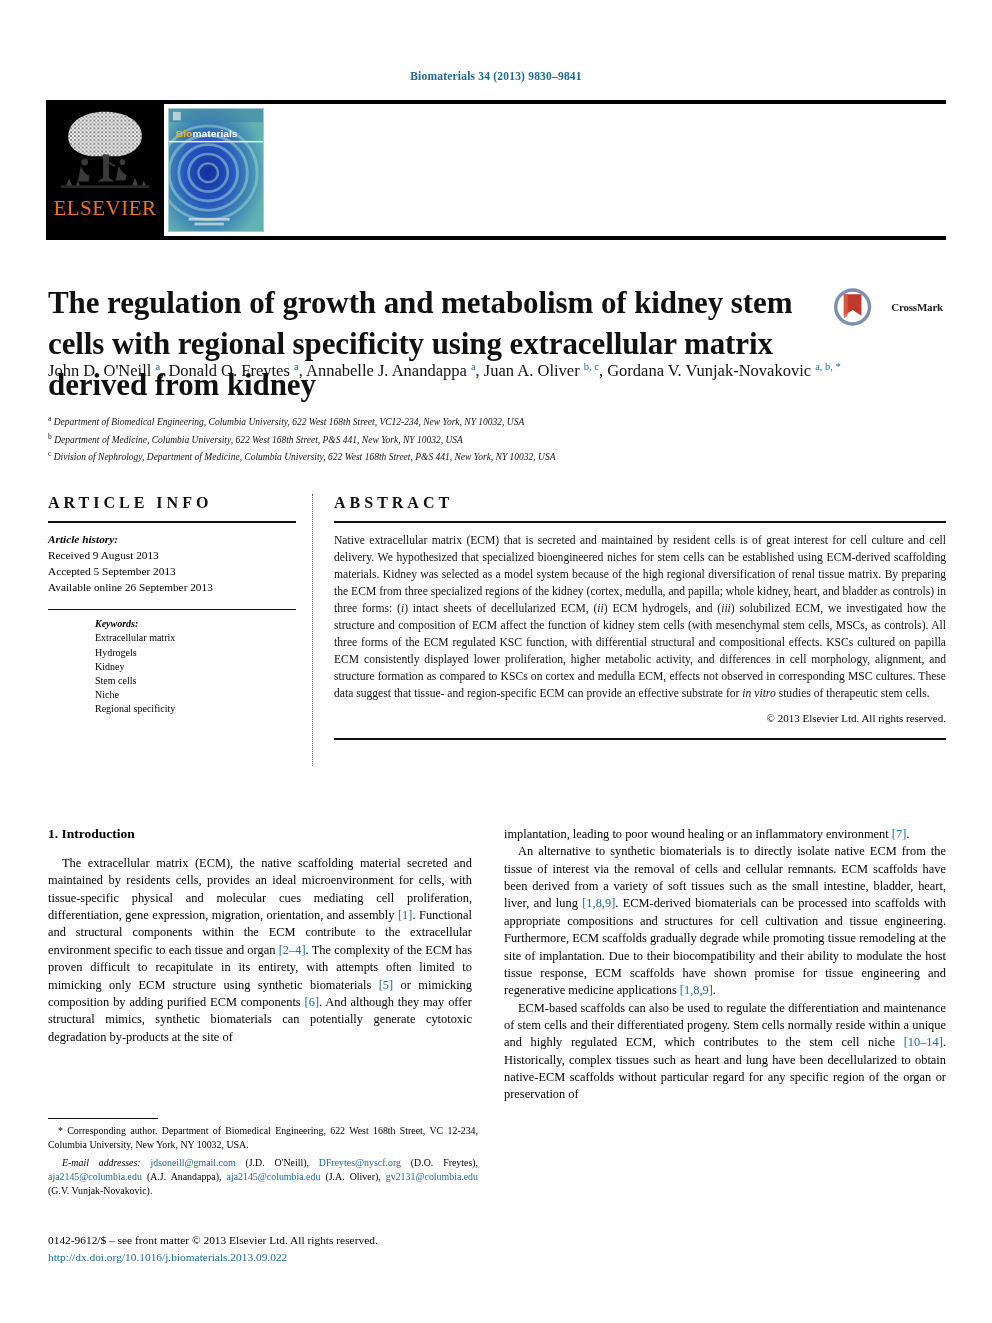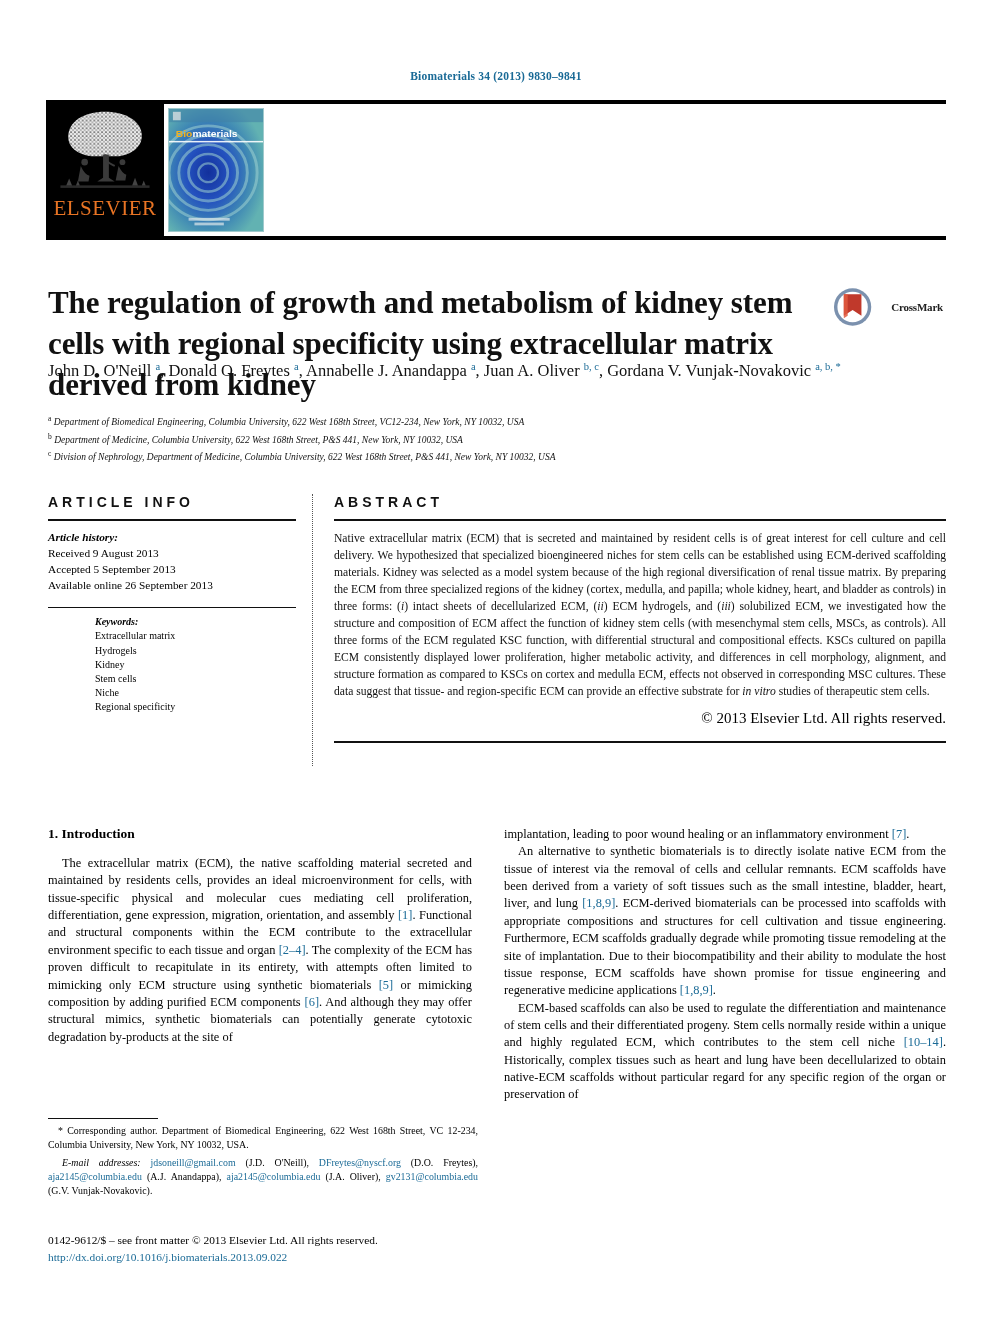--- a/index.html
+++ b/index.html
@@ -102,39 +102,39 @@
   .authors sup { font-size: 10.5px; color: #1a6a96; vertical-align: super; }
 
   .affils {
     position: absolute; left: 48px; top: 413px; width: 850px;
     font-size: 9.5px; line-height: 1.62; font-style: italic; color: #111;
   }
   .affils sup { font-style: normal; font-size: 7.5px; vertical-align: super; }
 
   
   .sec-head {
-    font-family: Liberation Sans, sans-serif;
-    font-size: 14px; font-weight: bold; letter-spacing: 4px; color: #111;
+    font-family: Liberation Serif, serif;
+    font-size: 16px; font-weight: bold; letter-spacing: 4px; color: #111;
   }
   .info-col { position: absolute; left: 48px; top: 494px; width: 248px; }
   .abs-col  { position: absolute; left: 334px; top: 494px; width: 612px; }
   .rule-med  { border-top: 2px solid #111; margin-top: 9px; }
 
   .hist { margin-top: 8px; font-size: 11.3px; line-height: 1.42; }
   .hist .lead { font-style: italic; font-weight: bold; }
   .kw-rule { border-top: 1.2px solid #111; margin-top: 14px; }
   .kw { margin-top: 7px; font-size: 10px; line-height: 1.42; margin-left: 47px; }
   .kw .lead { font-style: italic; font-weight: bold; }
 
   .abstract-body {
     margin-top: 9px;
     font-size: 11.6px; line-height: 1.47; text-align: justify;
     color: #111;
   }
-  .abstract-copy { text-align: right; margin-top: 10px; font-size: 15px; }
+  .abstract-copy { text-align: right; margin-top: 10px; font-size: 11px; }
   .abs-bottom-rule { border-top: 2px solid #111; margin-top: 14px; }
 
   .vert-divider {
     position: absolute; left: 312px; top: 494px;
     width: 0; height: 272px;
     border-left: 1px dotted #555;
   }
   .col-left  { position: absolute; left: 48px;  top: 826px; width: 424px; }
   .col-right { position: absolute; left: 504px; top: 826px; width: 442px; }
 

